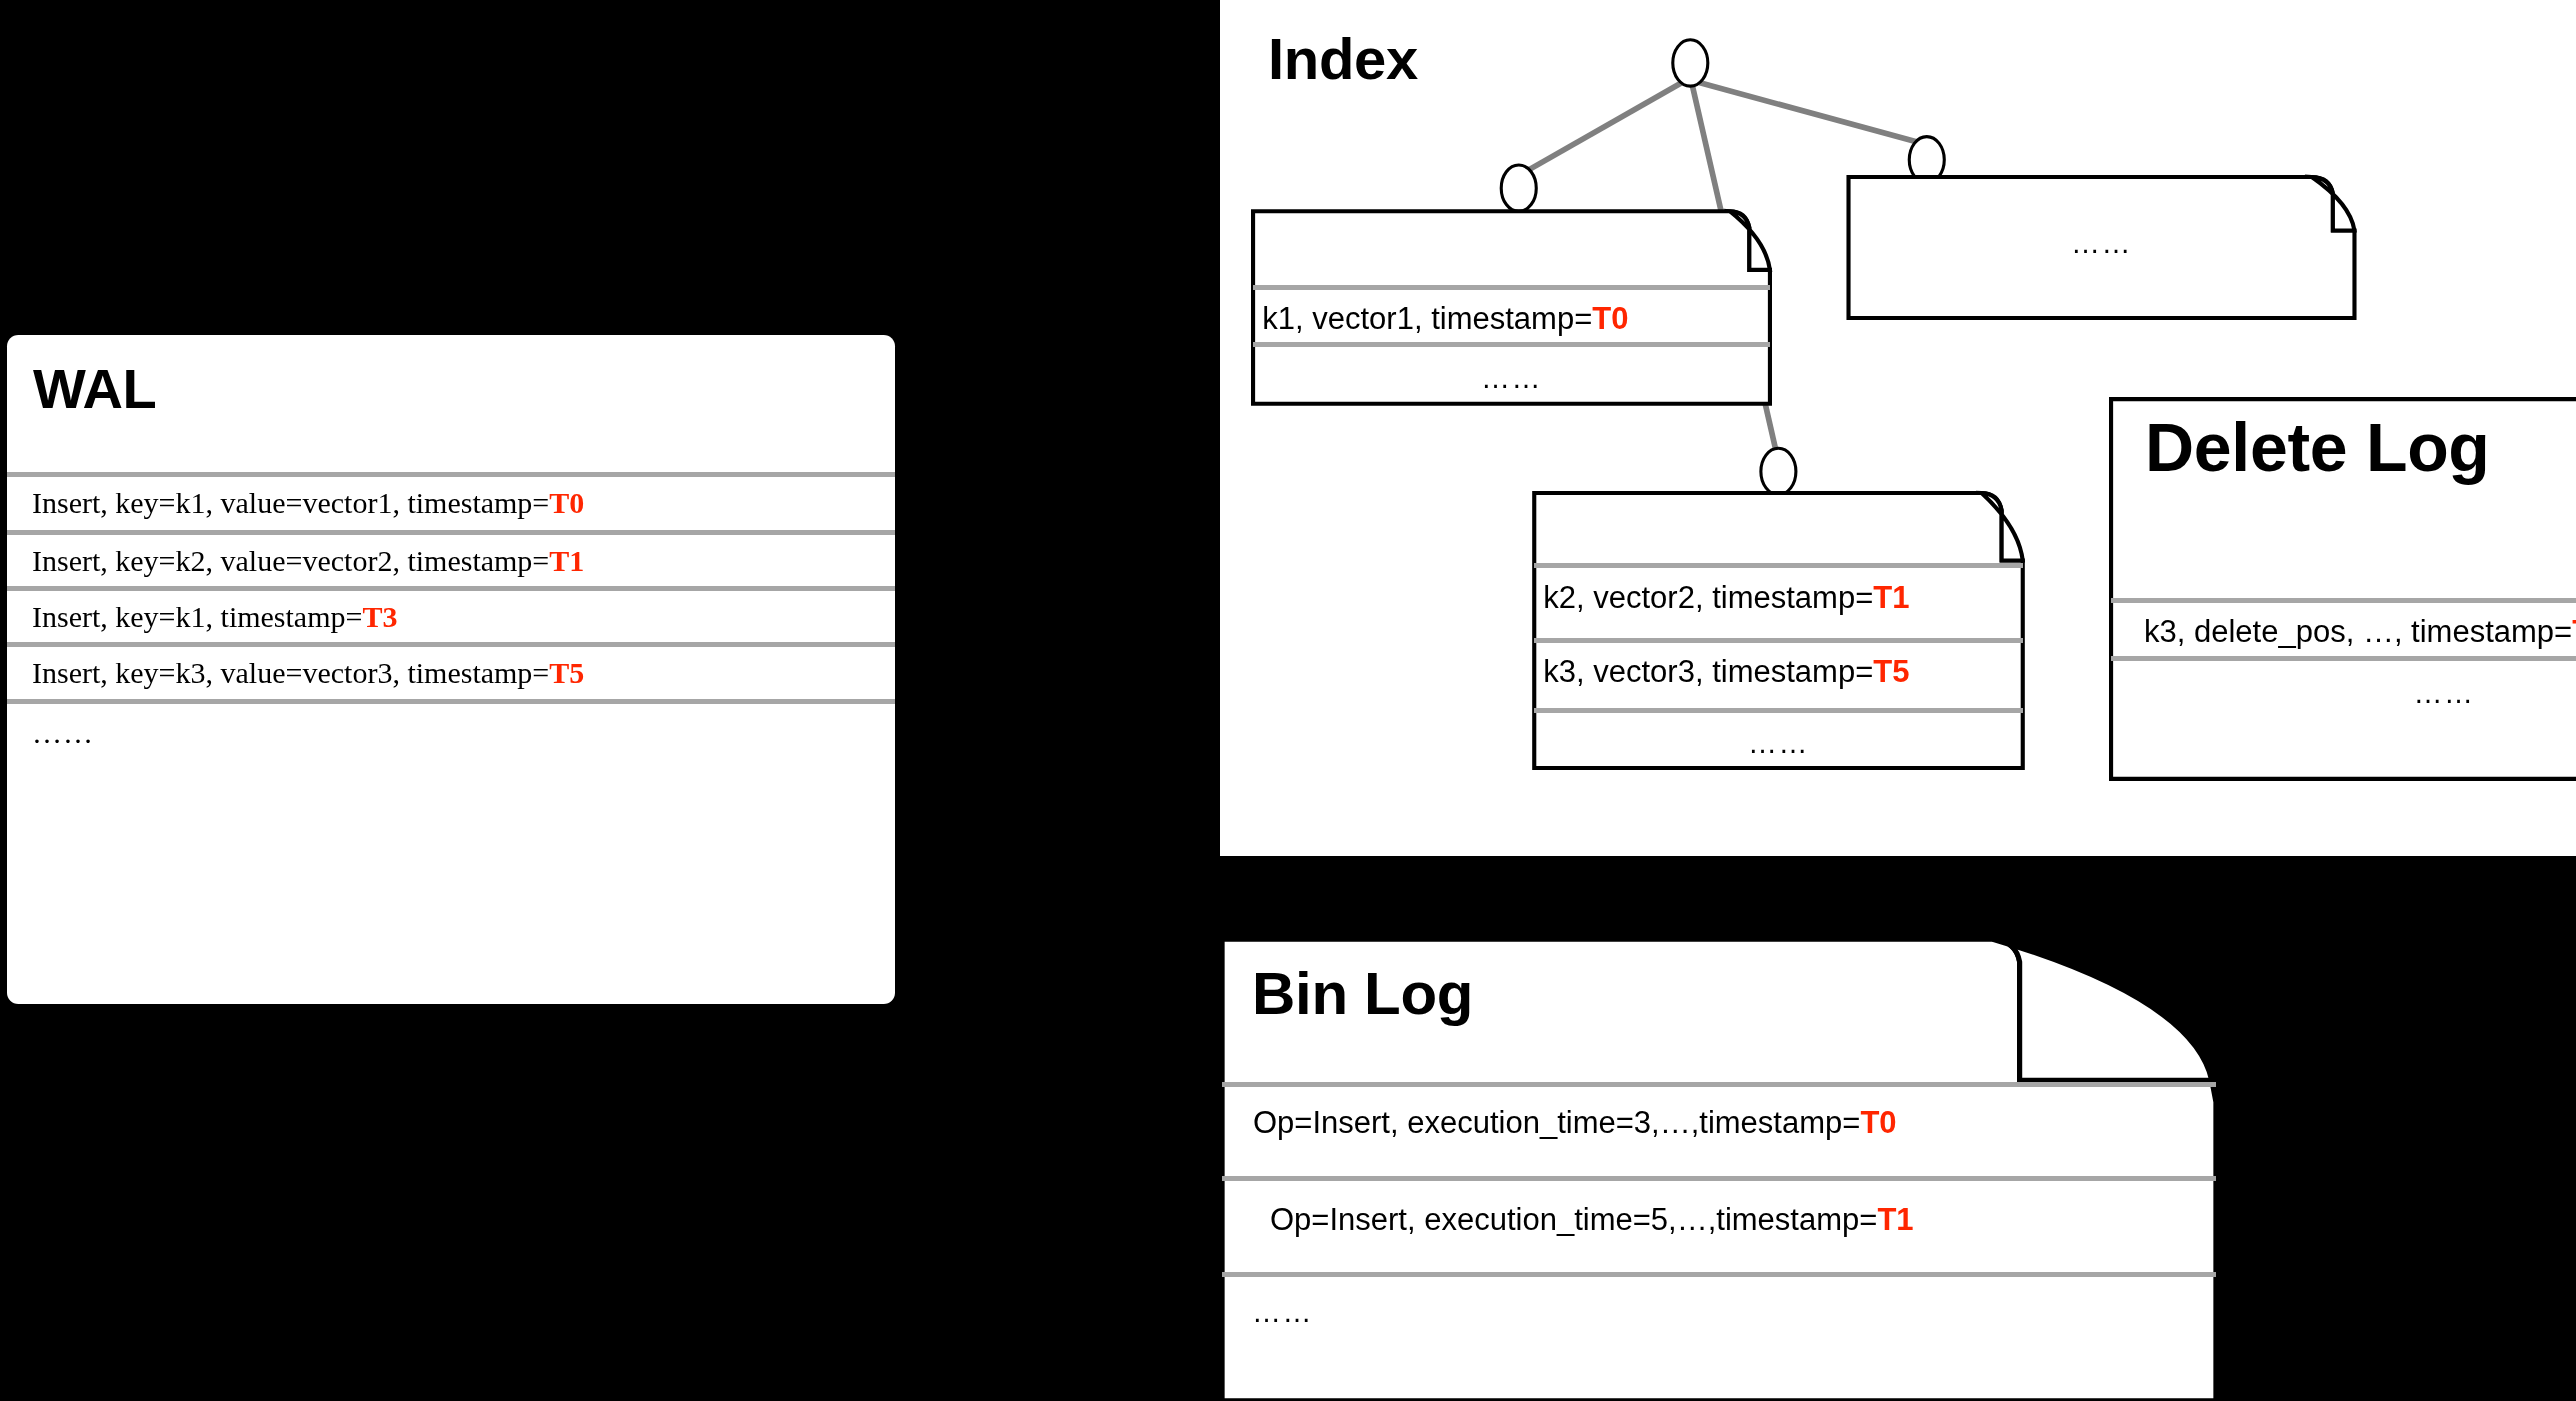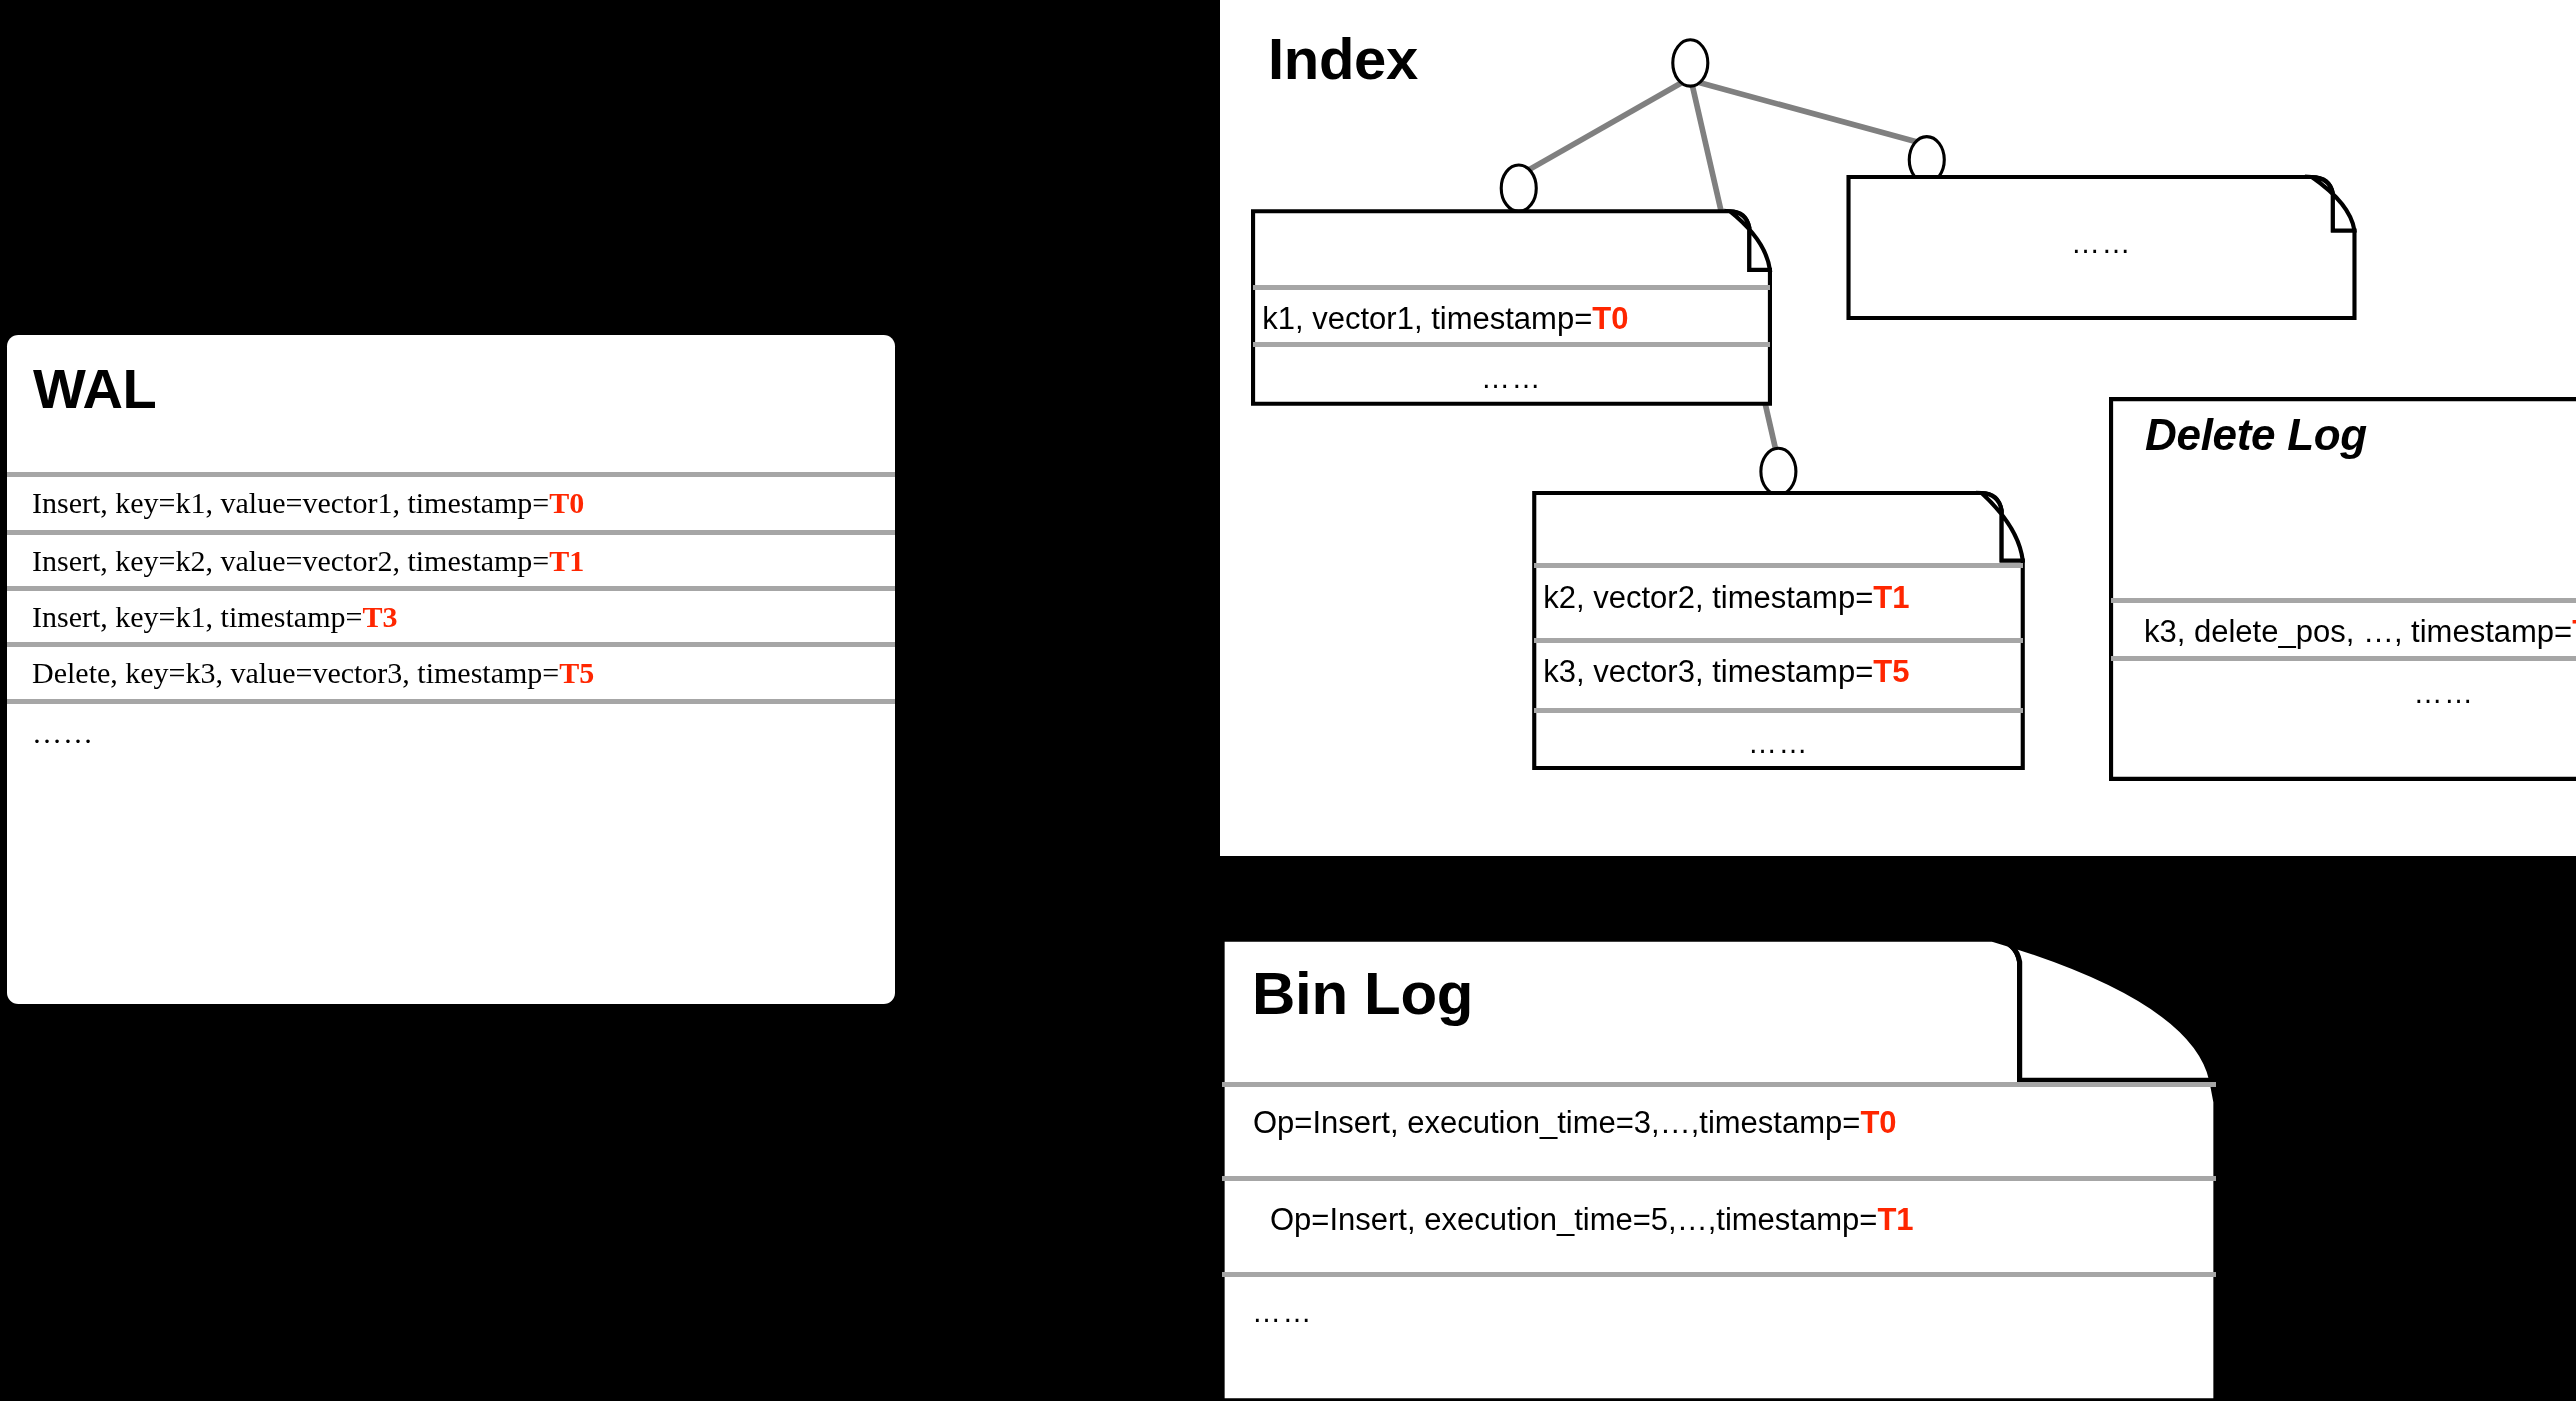--- a/index.html
+++ b/index.html
@@ -62,22 +62,21 @@
     font-family: "Liberation Sans Narrow", "Liberation Sans", sans-serif;
   }
   .index-title {
     left: 1268px;
     top: 30px;
     font-size: 58px;
   }
   .deletelog-title {
     left: 2145px;
     top: 412px;
-    font-size: 44px;
-    font-style: italic;
+    font-size: 68px;
   }
   .binlog-title {
     left: 1252px;
     top: 964px;
     font-size: 60px;
   }
 
   
   .row-text {
     position: absolute;
@@ -170,21 +169,21 @@
     <span>Insert, key=k2, value=vector2, timestamp=</span><span class="ts">T1</span>
   </div>
 
   <div class="divider" style="left:7.2px; top:586px; width:888px;"></div>
   <div class="row-text wal-row" style="top:602px;">
     <span>Insert, key=k1, timestamp=</span><span class="ts">T3</span>
   </div>
 
   <div class="divider" style="left:7.2px; top:642px; width:888px;"></div>
   <div class="row-text wal-row" style="top:658px;">
-    <span>Delete, key=k3, value=vector3, timestamp=</span><span class="ts">T5</span>
+    <span>Insert, key=k3, value=vector3, timestamp=</span><span class="ts">T5</span>
   </div>
 
   <div class="divider" style="left:7.2px; top:699px; width:888px;"></div>
   <div class="row-text wal-dots" style="top:718px;">……</div>
 
   <div class="panel index-panel"></div>
 
   <div class="title index-title">Index</div>
 
   <svg class="tree-svg" viewBox="0 0 5468 2721" xmlns="http://www.w3.org/2000/svg">

